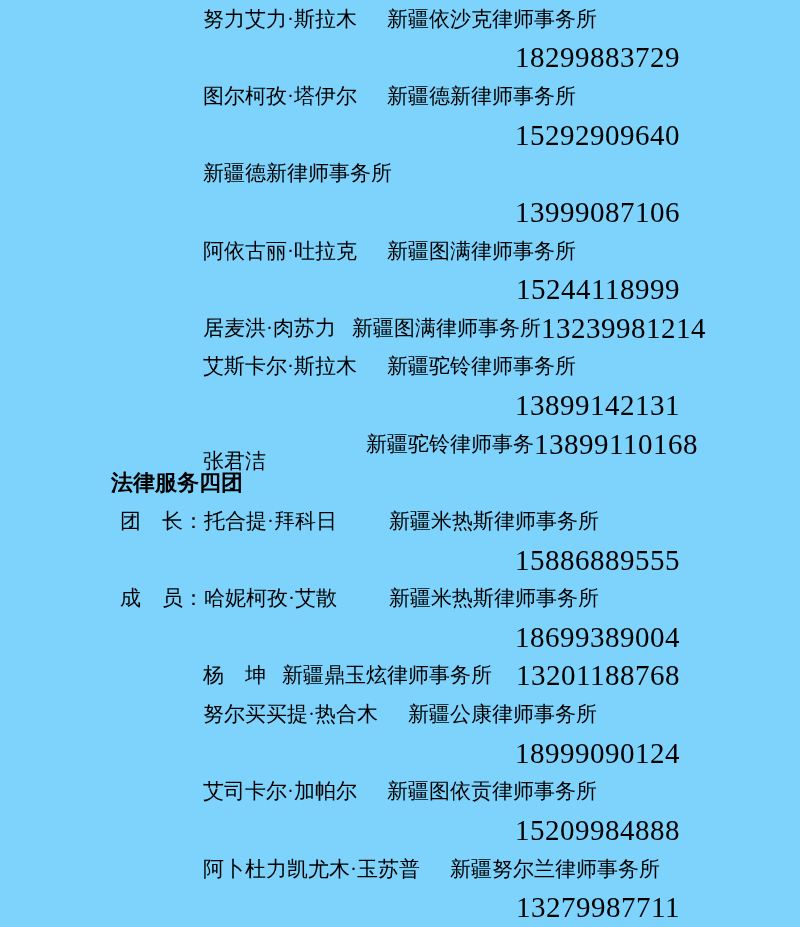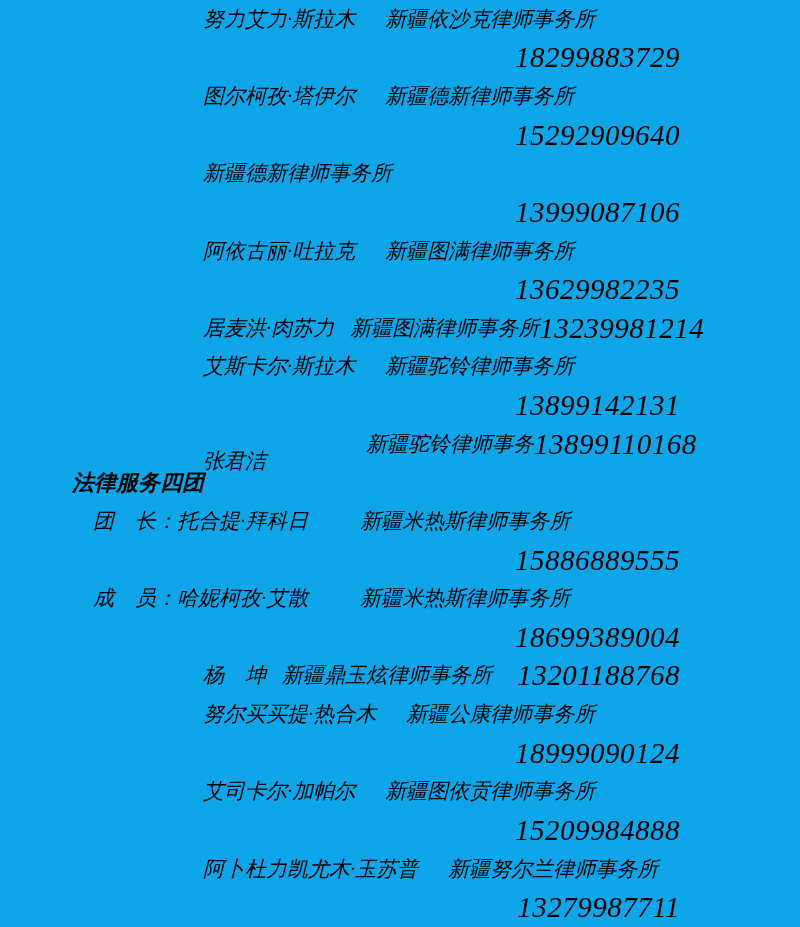--- a/index.html
+++ b/index.html
@@ -4,25 +4,24 @@
 <style>
   html, body {
     margin: 0;
     padding: 0;
     background: #ffffff;
   }
   .page {
     position: relative;
     width: 800px;
     height: 927px;
-    background: #0ea5e9;
+    background: #7dd3fc;
     color: #000000;
     font-family: "Liberation Serif", "DejaVu Serif", serif;
     overflow: hidden;
-    font-style: italic;
   }
   .line {
     box-sizing: border-box;
     height: 38.625px;
     display: flex;
     align-items: center;
     padding-left: 203px;
     padding-right: 120px;
     font-size: 21px;
     white-space: pre;
@@ -37,28 +36,28 @@
   .phone-line {
     justify-content: flex-end;
     padding-left: 0;
   }
   .phone {
     font-family: "Liberation Serif", "DejaVu Serif", serif;
     font-size: 29px;
     letter-spacing: 0.5px;
   }
   
-  .heading-line { padding-left: 72px; }
+  .heading-line { padding-left: 111px; }
   .heading {
     font-family: "Liberation Sans", "DejaVu Sans", sans-serif;
     font-weight: bold;
     font-size: 22px;
   }
   
-  .role-line { padding-left: 93px; text-align: center; }
+  .role-line { padding-left: 120px; text-align: center; }
   .role-line .name { margin-right: 52px; }
 </style>
 </head>
 <body>
 
 <div class="page">
 
   <div class="line entry">
     <span class="name">努力艾力·斯拉木</span>
     <span class="firm">新疆依沙克律师事务所</span>
@@ -84,21 +83,21 @@
   <div class="line phone-line">
     <span class="phone">13999087106</span>
   </div>
 
   <div class="line entry">
     <span class="name">阿依古丽·吐拉克</span>
     <span class="firm">新疆图满律师事务所</span>
   </div>
 
   <div class="line phone-line">
-    <span class="phone">13629982235</span>
+    <span class="phone">15244118999</span>
   </div>
 
   <div class="line entry">
     <span class="name gap-sm">居麦洪·肉苏力</span>
     <span class="firm">新疆图满律师事务所</span>
     <span class="phone">13239981214</span>
   </div>
 
   <div class="line entry">
     <span class="name">艾斯卡尔·斯拉木</span>

